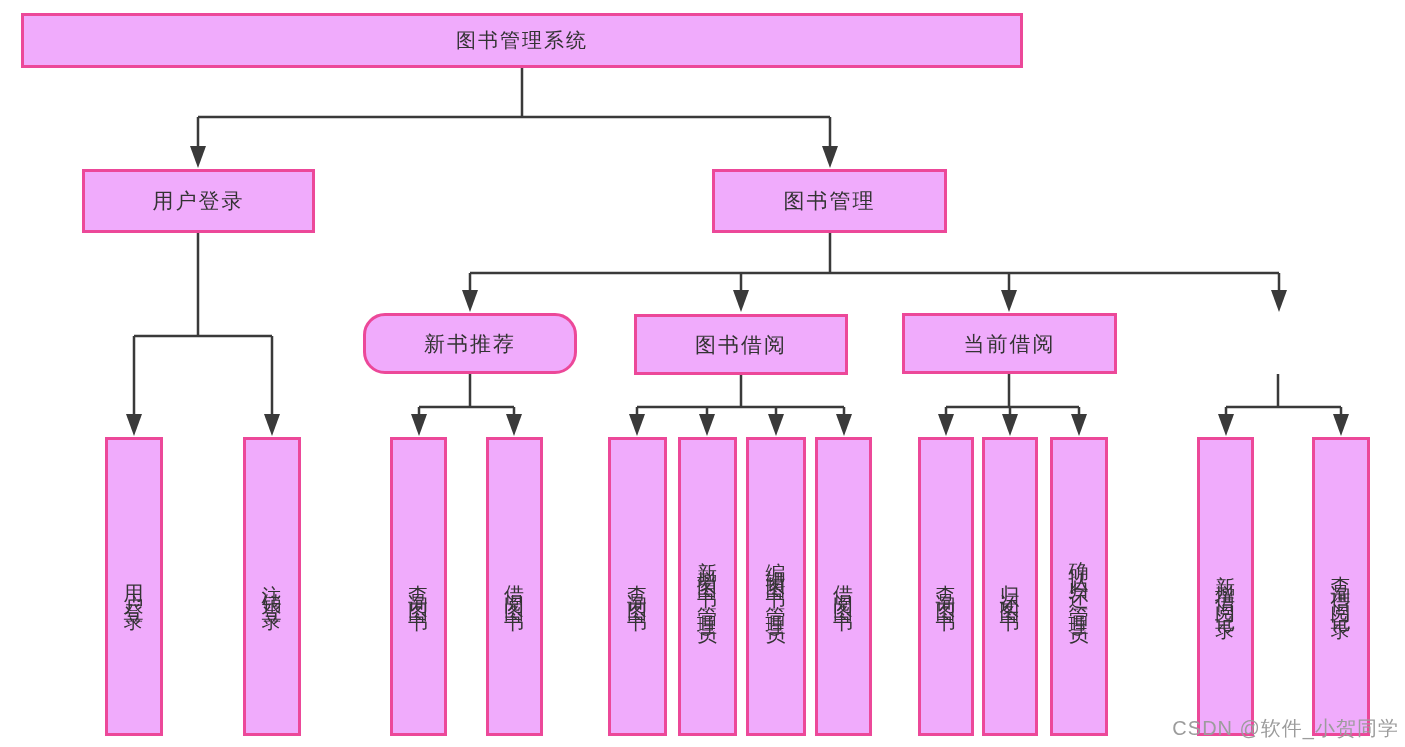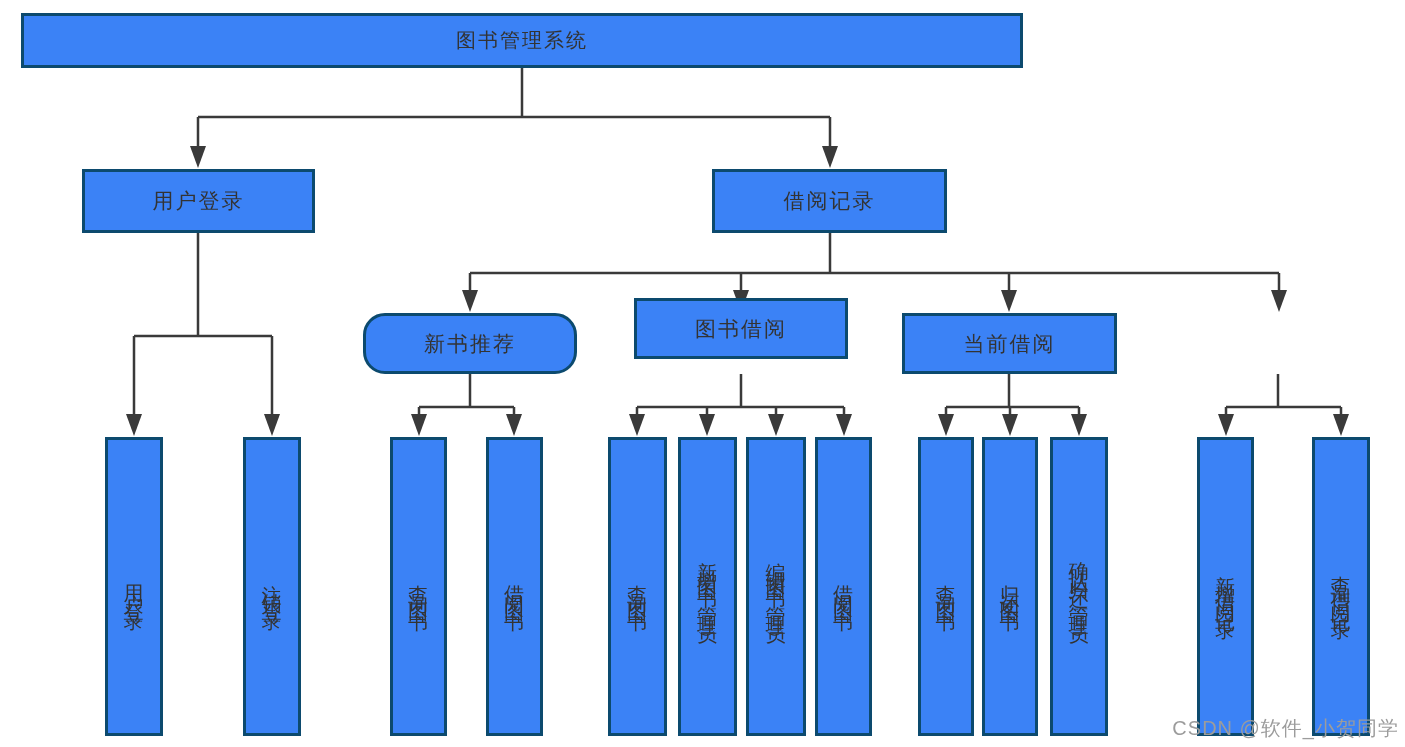--- a/index.html
+++ b/index.html
@@ -13,22 +13,22 @@
     overflow: hidden;
   }
   .connectors {
     position: absolute;
     left: 0; top: 0;
     width: 1405px; height: 747px;
   }
   .node {
     position: absolute;
     box-sizing: border-box;
-    border: 3px solid #0c4a6e;
-    background: #3b82f6;
+    border: 3px solid #ec4899;
+    background: #f0abfc;
     display: flex;
     align-items: center;
     justify-content: center;
     text-align: right;
   }
   .node .hlabel {
     font-size: 21px;
     letter-spacing: 2px;
     white-space: nowrap;
   }
@@ -39,21 +39,21 @@
     font-size: 20px;
     letter-spacing: 9px;
     line-height: 1;
     white-space: nowrap;
   }
   
   .n-root            { left: 21px;   top: 13px;  width: 1002px; height: 55px; }
   .n-user-login      { left: 82px;   top: 169px; width: 233px;  height: 64px; }
   .n-book-mgmt       { left: 712px;  top: 169px; width: 235px;  height: 64px; }
   .n-new-book        { left: 363px;  top: 313px; width: 214px;  height: 61px; border-radius: 22px; }
-  .n-book-borrow     { left: 634px;  top: 298px; width: 214px;  height: 61px; }
+  .n-book-borrow     { left: 634px;  top: 314px; width: 214px;  height: 61px; }
   .n-current-borrow  { left: 902px;  top: 313px; width: 215px;  height: 61px; }
   .n-borrow-record   { left: 1172px; top: 313px; width: 212px;  height: 61px; }
   .leaf { top: 437px; height: 299px; width: 58px; }
   .l-1  { left: 105px; }
   .l-2  { left: 243px; }
   .l-3  { left: 390px; width: 57px; }
   .l-4  { left: 486px; width: 57px; }
   .l-5  { left: 608px; width: 59px; }
   .l-6  { left: 678px; width: 59px; }
   .l-7  { left: 746px; width: 60px; }
@@ -112,21 +112,21 @@
   </svg>
 
   <div class="node root-node n-root">
     <span class="hlabel">图书管理系统</span>
   </div>
 
   <div class="node n-user-login">
     <span class="hlabel">用户登录</span>
   </div>
   <div class="node n-book-mgmt">
-    <span class="hlabel">借阅记录</span>
+    <span class="hlabel">图书管理</span>
   </div>
 
   <div class="node n-new-book">
     <span class="hlabel">新书推荐</span>
   </div>
   <div class="node n-book-borrow">
     <span class="hlabel">图书借阅</span>
   </div>
   <div class="node n-current-borrow">
     <span class="hlabel">当前借阅</span>

